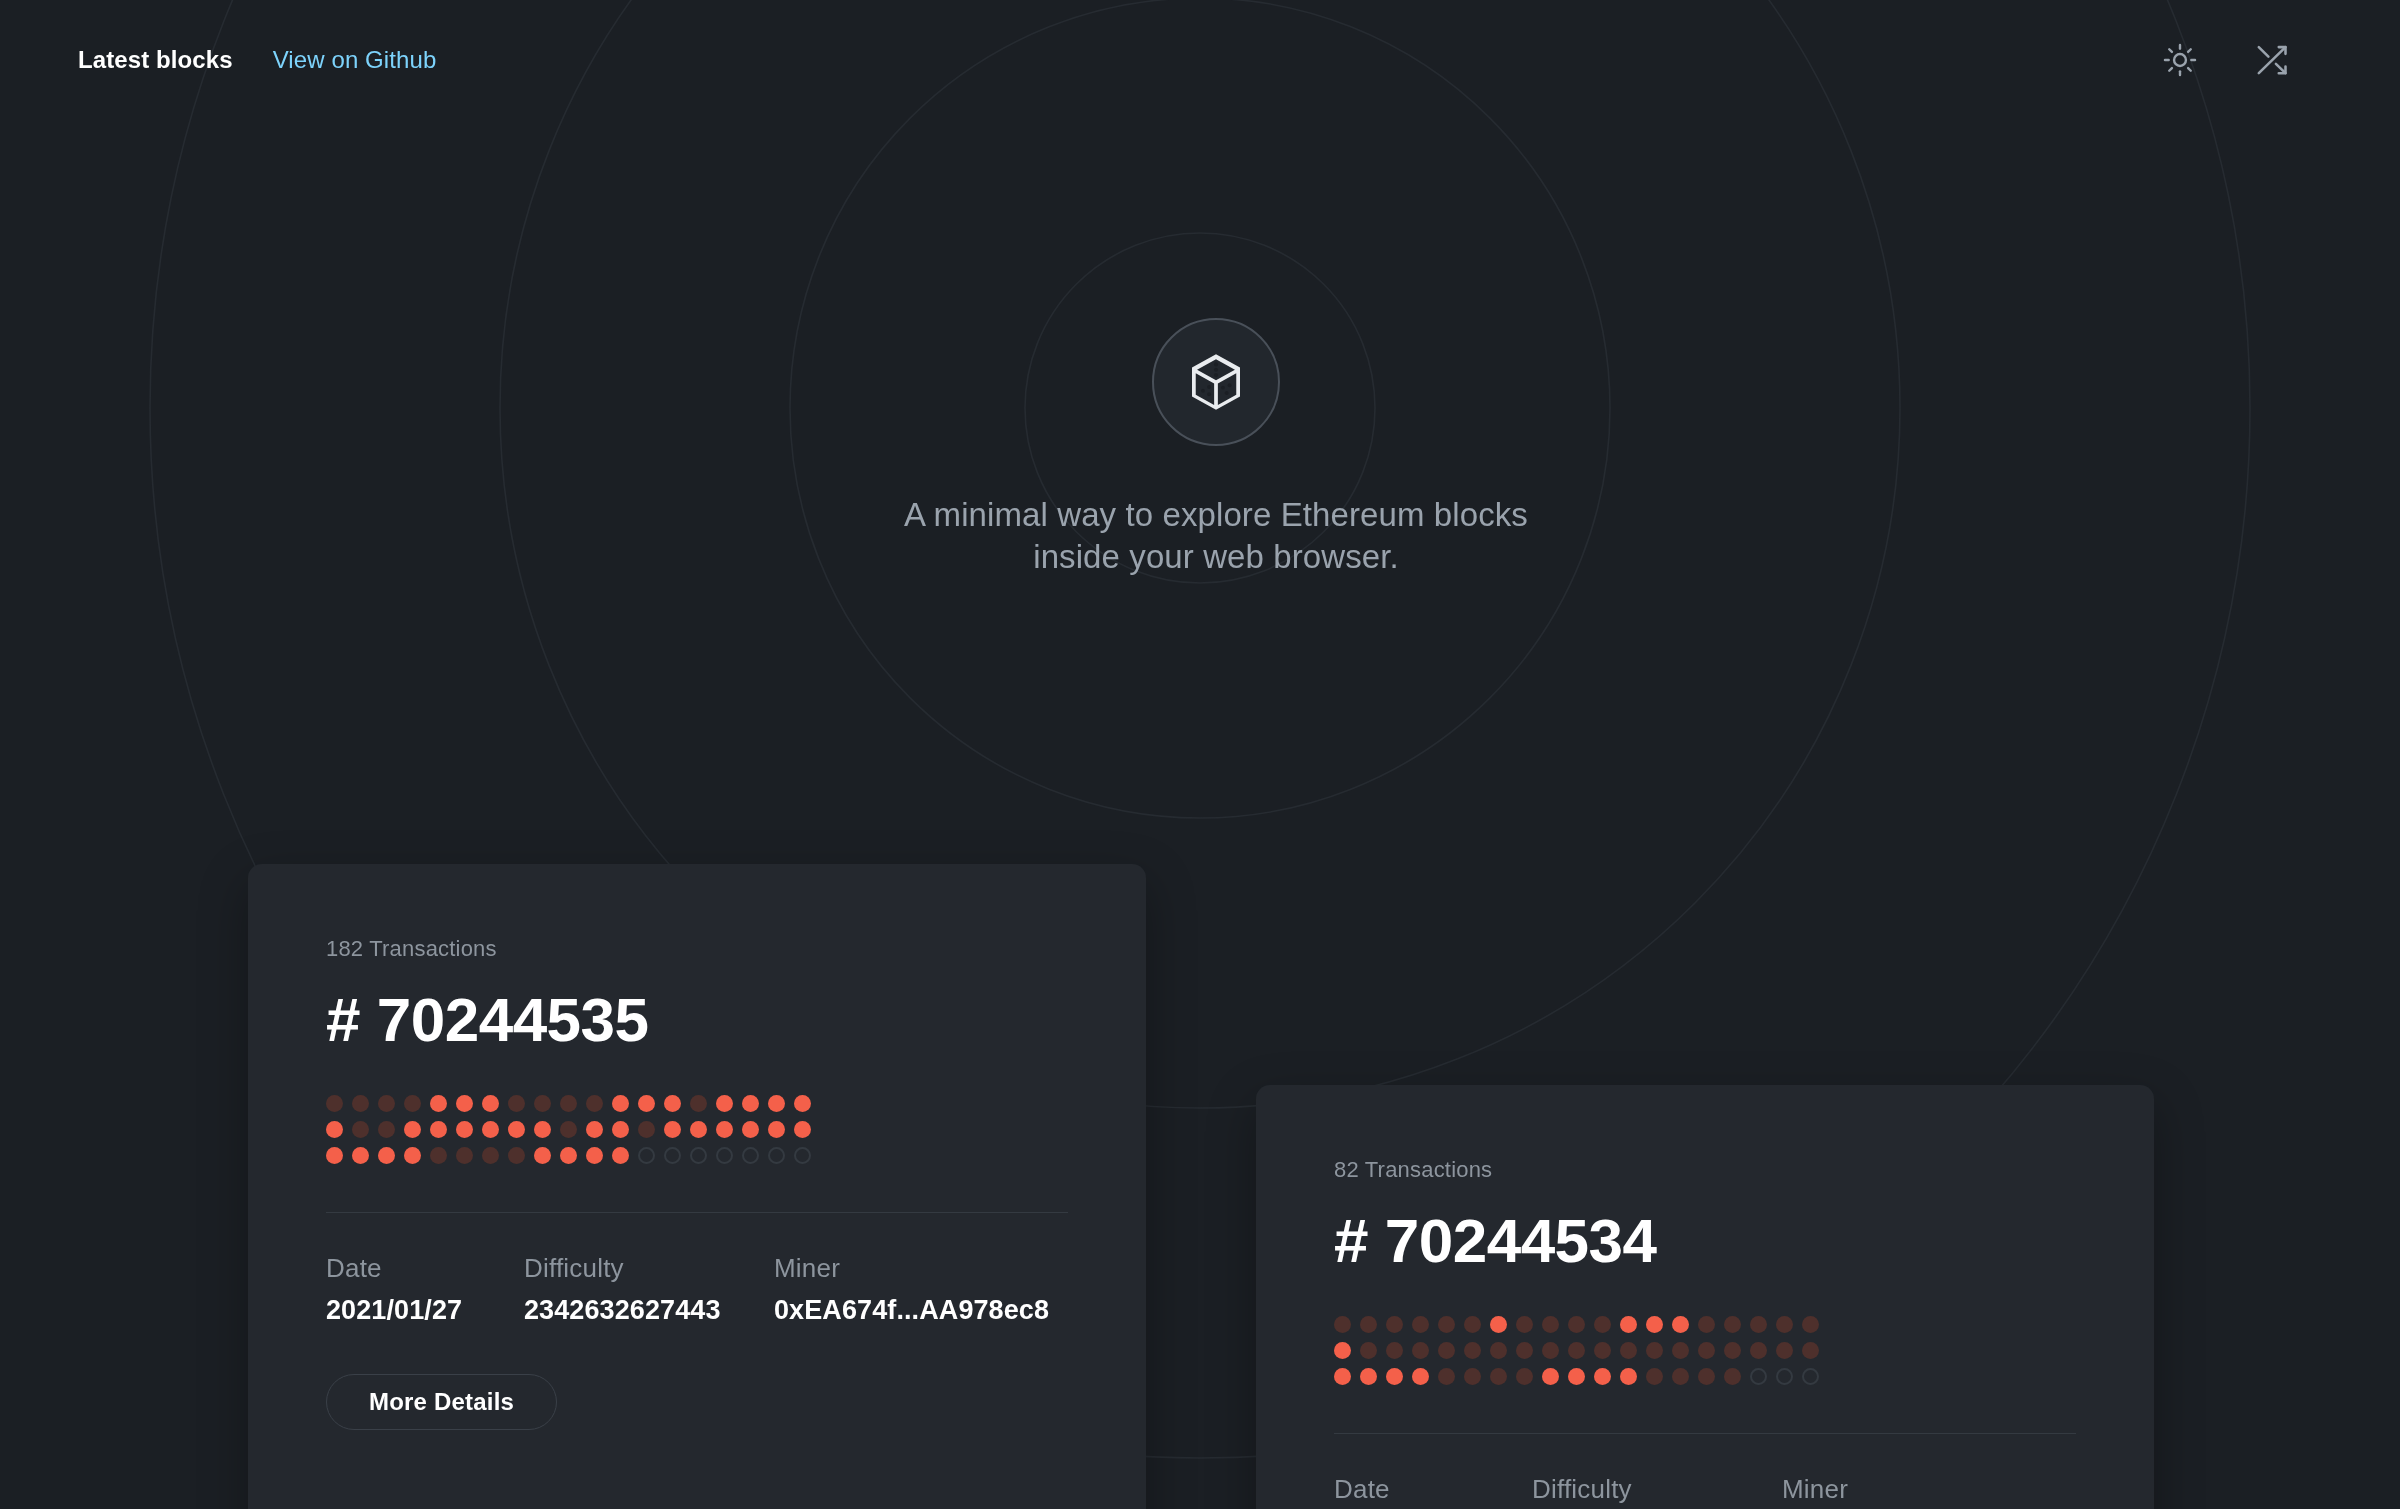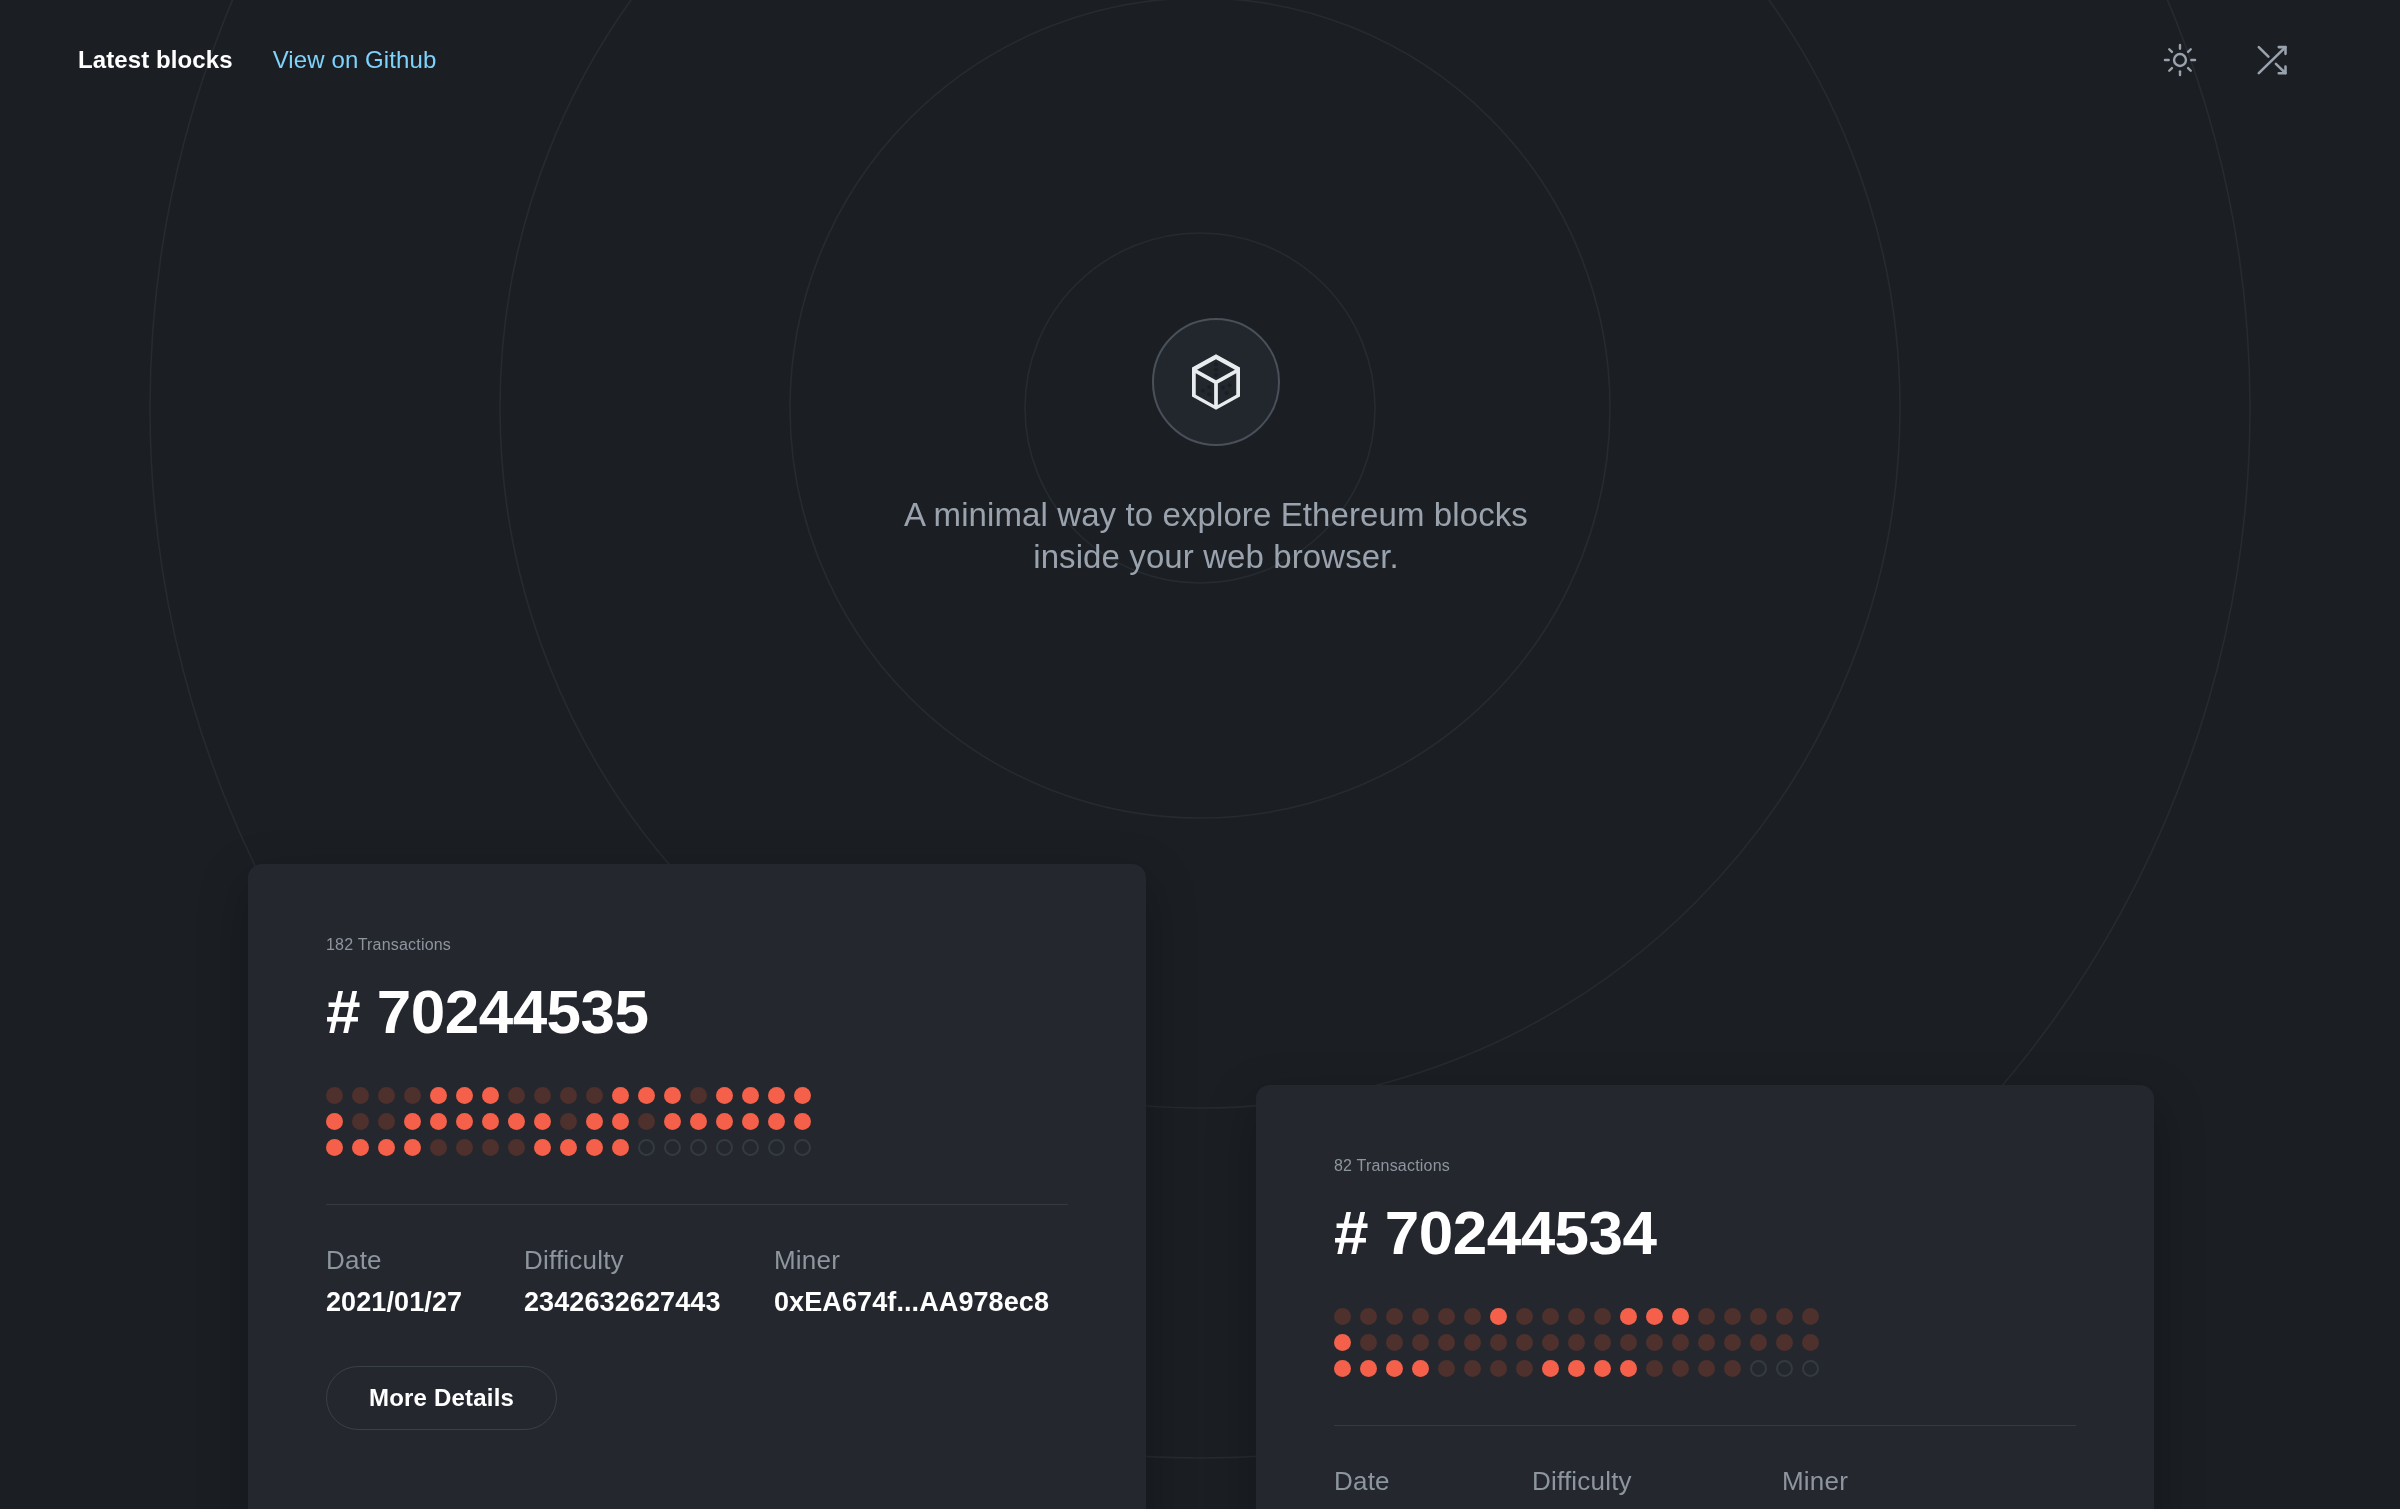--- a/index.html
+++ b/index.html
@@ -104,21 +104,21 @@
     position: absolute;
     background: #24282e;
     border-radius: 14px;
     z-index: 20;
     overflow: hidden;
     box-shadow: 0 18px 50px rgba(0,0,0,.30);
   }
   .block-card .card-inner { padding: 72px 78px 0 78px; }
 
   .tx-count {
-    font-size: 16px;
+    font-size: 22px;
     color: #8d959e;
     letter-spacing: .2px;
     margin-bottom: 22px;
   }
   .block-number {
     font-size: 62px;
     font-weight: 700;
     color: #ffffff;
     letter-spacing: -0.5px;
     white-space: nowrap;
@@ -169,21 +169,21 @@
     color: #ffffff;
     white-space: nowrap;
     letter-spacing: .1px;
   }
 
   .details-btn {
     margin-top: 48px;
     display: inline-flex;
     align-items: center;
     justify-content: center;
-    height: 64px;
+    height: 56px;
     padding: 0 42px;
     border-radius: 34px;
     border: 1px solid #3a4048;
     background: transparent;
     color: #ffffff;
     font-size: 24px;
     font-weight: 700;
     font-family: "Liberation Sans", "DejaVu Sans", sans-serif;
     cursor: pointer;
     letter-spacing: .2px;

